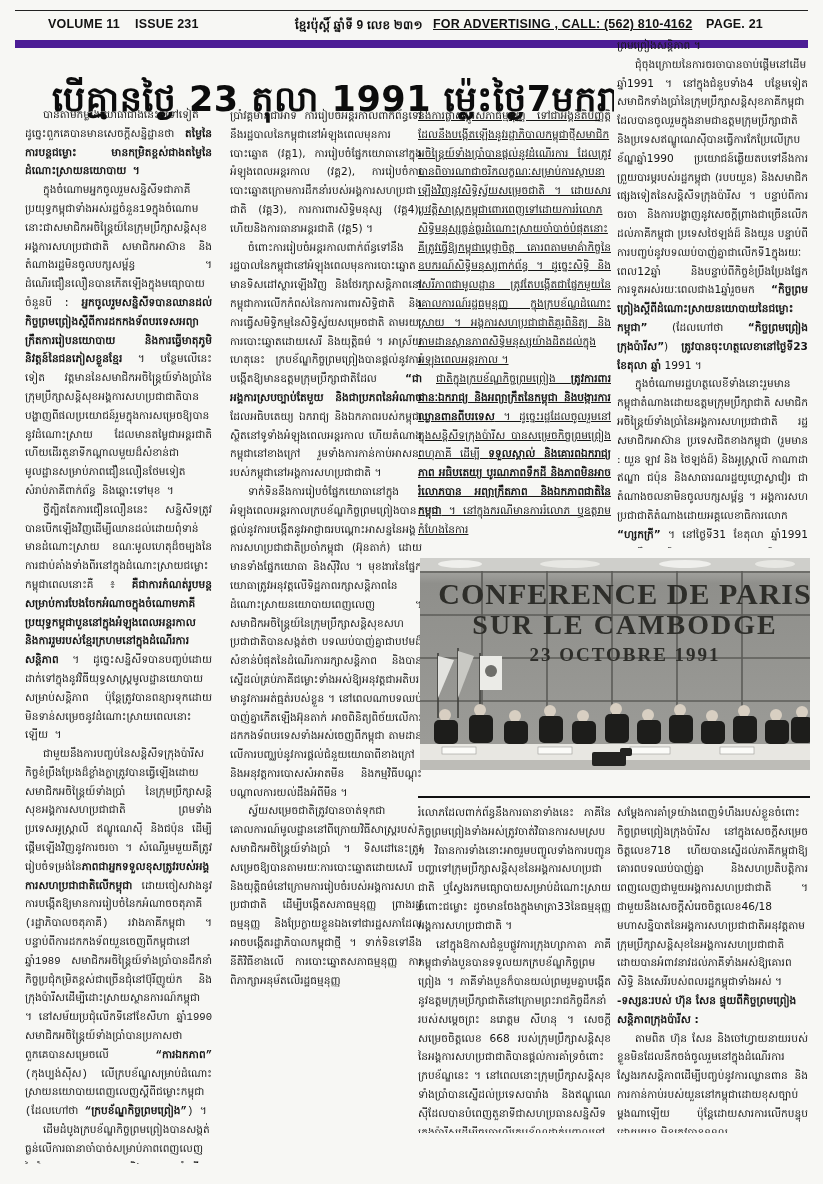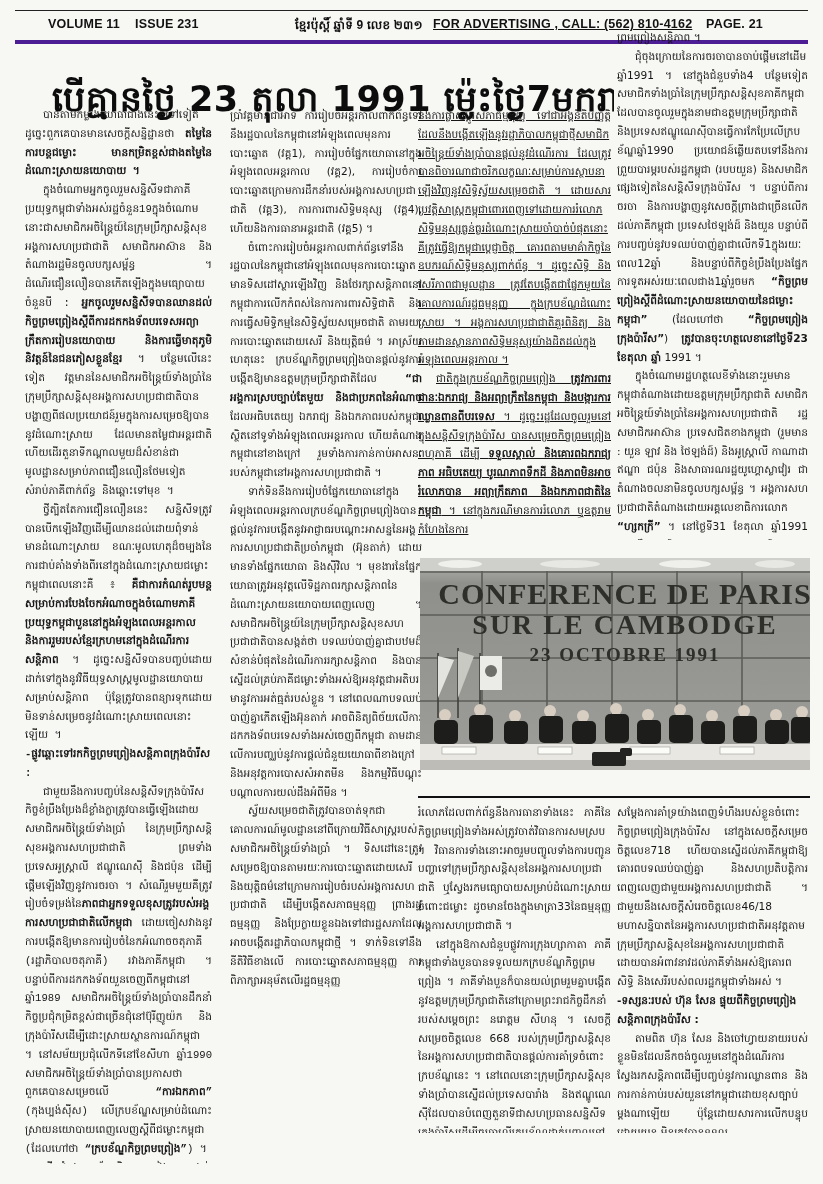--- a/index.html
+++ b/index.html
@@ -4,21 +4,21 @@
 <style>
   html,body{margin:0;padding:0;background:#e9e9e7;}
   .page{
     position:relative;width:823px;height:1184px;margin:0 auto;
     background:#f7f7f4;color:#111;
     font-family:"DejaVu Sans", sans-serif;overflow:hidden;
   }
   
   .masthead{
     position:absolute;left:15px;right:15px;top:10px;height:29px;
-    border-top:1.5px solid #222;border-bottom:4px solid #4c1d95;
+    border-top:1.5px solid #222;border-bottom:8px solid #4c1d95;
     font-family:"Liberation Sans", sans-serif;font-weight:bold;font-size:12.5px;
   }
   .masthead span{position:absolute;top:6px;white-space:nowrap;letter-spacing:.2px;}
   .mh-volume{left:33px;}
   .mh-issue{left:120px;}
   .mh-khmer{left:280px;font-size:12px;}
   .mh-adv{left:418px;text-decoration:underline;}
   .mh-page{right:45px;}
   
   .headline{
@@ -28,21 +28,21 @@
   }
   
   .col{position:absolute;overflow:hidden;font-size:10.6px;line-height:18.8px;
        text-align:justify;color:#161616;}
   .col p{margin:0;text-indent:18px;}
   .col p.no-indent{text-indent:0;}
   .col p.heading{font-weight:bold;text-indent:0;text-align:left;}
   #col1{left:25px;  top:106px; width:187px; height:1058px;font-family:Liberation Mono, monospace;}
   #col2{left:218px; top:106px; width:192px; height:1052px;margin-left:12px;}
   #col3top{left:418px; top:106px; width:193px; height:450px;text-decoration:underline;}
-  #col4top{left:617px; top:28px;  width:191px; height:512px;}
+  #col4top{left:617px; top:36px;  width:191px; height:512px;}
   #col3bot{left:418px; top:803px; width:193px; height:330px;}
   #col4bot{left:617px; top:803px; width:191px; height:330px;}
   
   .photo{position:absolute;left:420px;top:558px;width:390px;height:212px;
          margin:0;padding:0;background:#8f8f8d;text-decoration:underline;}
   .photo svg{display:block;width:100%;height:100%;}
   .photo-caption{
     position:absolute;left:418px;top:772px;width:392px;height:20px;
     text-align:center;font-size:12px;color:#141414;white-space:nowrap;overflow:hidden;
   }
@@ -60,21 +60,20 @@
     <span class="mh-adv">FOR ADVERTISING , CALL: (562) 810-4162</span>
     <span class="mh-page">PAGE. 21</span>
   </header>
 
   <h1 class="headline">បើគ្មានថ្ងៃ 23 តុលា 1991 ម្ល៉េះថ្ងៃ7មករា កម្ពុជានឹង...</h1>
 
   <section class="col" id="col1">
       <p><span>បានតាមកម្លាំងយោធាជាងនេះតទៅទៀត ដូច្នេះពួកគេបានមានសេចក្ដីសន្និដ្ឋានថា </span><span style="font-weight: bold;">តម្លៃនៃការបន្តជម្លោះ មានកម្រិតខ្ពស់ជាងតម្លៃនៃដំណោះស្រាយនយោបាយ ។</span></p>
       <p><span>ក្នុងចំណោមអ្នកចូលរួមសន្និសីទជាភាគីប្រយុទ្ធកម្ពុជាទាំងអស់រដ្ឋចំនួន19ក្នុងចំណោមនោះជាសមាជិកអចិន្ត្រៃយ៍នៃក្រុមប្រឹក្សាសន្តិសុខអង្គការសហប្រជាជាតិ សមាជិកអាស៊ាន និងតំណាងរដ្ឋមិនចូលបក្សសម្ព័ន្ធ ។ ដំណើរជឿនលឿនបានកើតឡើងក្នុងមធ្យោបាយចំនួនបី : </span><span style="font-weight: bold;">អ្នកចូលរួមសន្និសីទបានឈានដល់កិច្ចព្រមព្រៀងស្ដីពីការដកកងទ័ពបរទេសអព្យាក្រឹតការរៀបនយោបាយ និងការធ្វើមាតុភូមិនិវត្តន៍នៃជនភៀសខ្លួនខ្មែរ</span><span> ។ បន្ថែមលើនេះទៀត វត្តមាននៃសមាជិកអចិន្ត្រៃយ៍ទាំងប្រាំនៃក្រុមប្រឹក្សាសន្តិសុខអង្គការសហប្រជាជាតិបានបង្ហាញពីផលប្រយោជន៍រួមក្នុងការសម្រេចឱ្យបាននូវដំណោះស្រាយ ដែលមានតម្លៃជាអន្តរជាតិ ហើយដើរតួនាទីកណ្ដាលមួយដ៏សំខាន់ជាមូលដ្ឋានសម្រាប់ភាពជឿនលឿនថែមទៀត សំរាប់ភាគីពាក់ព័ន្ធ និងឆ្ពោះទៅមុខ ។</span></p>
       <p><span>ថ្វីត្បិតតែការជឿនលឿននេះ សន្និសីទត្រូវបានបើកឡើងវិញដើម្បីឈានដល់ដោយពុំទាន់មានដំណោះស្រាយ ខណៈមូលហេតុដ៏ចម្បងនៃការជាប់គាំងទាំងពីរនៅក្នុងដំណោះស្រាយជម្លោះកម្ពុជាពេលនោះគឺ ៖ </span><span style="font-weight: bold;">គឺជាការកំណត់រូបមន្តសម្រាប់ការបែងចែកអំណាចក្នុងចំណោមភាគីប្រយុទ្ធកម្ពុជាបួននៅក្នុងអំឡុងពេលអន្តរកាល និងការរួមរបស់ខ្មែរក្រហមនៅក្នុងដំណើរការសន្តិភាព</span><span> ។ ដូច្នេះសន្និសីទបានបញ្ចប់ដោយដាក់ទៅក្នុងនូវវិធីយុទ្ធសាស្ត្រមូលដ្ឋានយោបាយសម្រាប់សន្តិភាព ប៉ុន្តែត្រូវបានពន្យារទុកដោយមិនទាន់សម្រេចនូវដំណោះស្រាយពេលនោះឡើយ ។</span></p>
-      <p class="heading"><span style="font-weight: bold;">-ផ្លូវឆ្ពោះទៅរកកិច្ចព្រមព្រៀងសន្តិភាពក្រុងប៉ារីស :</span></p>
       <p><span>ជាមួយនឹងការបញ្ចប់នៃសន្តិសីទក្រុងប៉ារីស កិច្ចខំប្រឹងប្រែងដ៏ខ្លាំងក្លាត្រូវបានធ្វើឡើងដោយសមាជិកអចិន្ត្រៃយ៍ទាំងប្រាំ នៃក្រុមប្រឹក្សាសន្តិសុខអង្គការសហប្រជាជាតិ ព្រមទាំងប្រទេសអូស្ត្រាលី ឥណ្ឌូណេស៊ី និងជប៉ុន ដើម្បីផ្ដើមឡើងវិញនូវការចរចា ។ សំណើរួមមួយគឺត្រូវរៀបចំទម្រង់នៃ</span><span style="font-weight: bold;">ភាពជាអ្នកទទួលខុសត្រូវរបស់អង្គការសហប្រជាជាតិលើកម្ពុជា</span><span> ដោយចៀសវាងនូវការបង្កើតឱ្យមានការរៀបចំនៃកអំណាចចតុភាគី (រដ្ឋាភិបាលចតុភាគី) រវាងភាគីកម្ពុជា ។ បន្ទាប់ពីការដកកងទ័ពយួនចេញពីកម្ពុជានៅឆ្នាំ1989 សមាជិកអចិន្ត្រៃយ៍ទាំងប្រាំបានដឹកនាំកិច្ចប្រជុំកម្រិតខ្ពស់ជាច្រើនជុំនៅប៊ុរីញូយ៉ក និងក្រុងប៉ារីសដើម្បីដោះស្រាយស្ថានការណ៍កម្ពុជា ។ នៅសម័យប្រជុំលើកទីនៅខែសីហា ឆ្នាំ1990 សមាជិកអចិន្ត្រៃយ៍ទាំងប្រាំបានប្រកាសថា ពួកគេបានសម្រេចលើ </span><span style="font-weight: bold;">“ការឯកភាព”</span><span> (កុងប្បង់ស៊ីស) លើក្របខ័ណ្ឌសម្រាប់ដំណោះស្រាយនយោបាយពេញលេញស្ដីពីជម្លោះកម្ពុជា (ដែលហៅថា </span><span style="font-weight: bold;">“ក្របខ័ណ្ឌកិច្ចព្រមព្រៀង”</span><span>) ។</span></p>
       <p><span>ដើមដំបូងក្របខ័ណ្ឌកិច្ចព្រមព្រៀងបានសង្កត់ធ្ងន់លើការធានាចាំបាច់សម្រាប់ភាពពេញលេញនៃដំណោះស្រាយអនាគត និងក្របខណ្ឌចំលើ</span></p>
     </section>
   <section class="col" id="col2">
       <p class="no-indent"><span>ប្រាំវគ្គមានជាអាទិ៍ ការរៀបចំអន្តរកាលពាក់ព័ន្ធទៅនឹងរដ្ឋបាលនៃកម្ពុជានៅអំឡុងពេលមុនការបោះឆ្នោត (វគ្គ1), ការរៀបចំផ្នែកយោធានៅក្នុងអំឡុងពេលអន្តរកាល (វគ្គ2), ការរៀបចំការបោះឆ្នោតក្រោមការដឹកនាំរបស់អង្គការសហប្រជាជាតិ (វគ្គ3), ការការពារសិទ្ធិមនុស្ស (វគ្គ4), ហើយនិងការធានាអន្តរជាតិ (វគ្គ5) ។</span></p>
       <p><span>ចំពោះការរៀបចំអន្តរកាលពាក់ព័ន្ធទៅនឹងរដ្ឋបាលនៃកម្ពុជានៅអំឡុងពេលមុនការបោះឆ្នោតមានទិសដៅស្ថារឡើងវិញ និងថែរក្សាសន្តិភាពនៅកម្ពុជាការលើកកំពស់នៃការការពារសិទ្ធិជាតិ និងការធ្វើសមិទ្ធិកម្មនៃសិទ្ធិស្វ័យសម្រេចជាតិ តាមរយៈការបោះឆ្នោតដោយសេរី និងយុត្តិធម៌ ។ អាស្រ័យហេតុនេះ ក្របខ័ណ្ឌកិច្ចព្រមព្រៀងបានផ្តល់នូវការបង្កើតឱ្យមានឧត្តមក្រុមប្រឹក្សាជាតិដែល </span><span style="font-weight: bold;">“ជាអង្គការស្របច្បាប់តែមួយ និងជាប្រភពនៃអំណាច</span><span> ដែលអធិបតេយ្យ ឯករាជ្យ និងឯកភាពរបស់កម្ពុជាស្ថិតនៅទូទាំងអំឡុងពេលអន្តរកាល ហើយតំណាងកម្ពុជានៅខាងក្រៅ រួមទាំងការកាន់កាប់អាសនៈរបស់កម្ពុជានៅអង្គការសហប្រជាជាតិ ។</span></p>
       <p><span>ទាក់ទិននឹងការរៀបចំផ្នែកយោធានៅក្នុងអំឡុងពេលអន្តរកាលក្របខ័ណ្ឌកិច្ចព្រមព្រៀងបានផ្តល់នូវការបង្កើតនូវអាជ្ញាធរបណ្តោះអាសន្ននៃអង្គការសហប្រជាជាតិប្រចាំកម្ពុជា (អ៊ុនតាក់) ដោយមានទាំងផ្នែកយោធា និងស៊ីវិល ។ មុខងារនៃផ្នែកយោធាត្រូវអនុវត្តលើទិដ្ឋភាពរក្សាសន្តិភាពនៃដំណោះស្រាយនយោបាយពេញលេញ ។ សមាជិកអចិន្ត្រៃយ៍នៃក្រុមប្រឹក្សាសន្តិសុខសហប្រជាជាតិបានសង្កត់ថា បទឈប់បាញ់គ្នាជាបឋមដ៏សំខាន់បំផុតនៃដំណើរការរក្សាសន្តិភាព និងបានស្នើដល់គ្រប់ភាគីជម្លោះទាំងអស់ឱ្យអនុវត្តជាអតិបរមានូវការអត់ធ្មត់របស់ខ្លួន ។ នៅពេលណាបទឈប់បាញ់គ្នាកើតឡើងអ៊ុនតាក់ អាចពិនិត្យពិច័យលើការដកកងទ័ពបរទេសទាំងអស់ចេញពីកម្ពុជា តាមដានលើការបញ្ឈប់នូវការផ្តល់ជំនួយយោធាពីខាងក្រៅ និងអនុវត្តការបោសសំអាតមីន និងកម្មវិធីបណ្តុះបណ្តាលការយល់ដឹងអំពីមីន ។</span></p>
       <p><span>ស្វ័យសម្រេចជាតិត្រូវបានចាត់ទុកជាគោលការណ៍មូលដ្ឋាននៅពីក្រោយវិធីសាស្ត្ររបស់សមាជិកអចិន្ត្រៃយ៍ទាំងប្រាំ ។ ទិសដៅនេះត្រូវសម្រេចឱ្យបានតាមរយៈការបោះឆ្នោតដោយសេរី និងយុត្តិធម៌នៅក្រោមការរៀបចំរបស់អង្គការសហប្រជាជាតិ ដើម្បីបង្កើតសភាធម្មនុញ្ញ ព្រាងរដ្ឋធម្មនុញ្ញ និងប្រែក្លាយខ្លួនឯងទៅជារដ្ឋសភាដែលអាចបង្កើតរដ្ឋាភិបាលកម្ពុជាថ្មី ។ ទាក់ទិនទៅនឹងនីតិវិធីខាងលើ ការបោះឆ្នោតសភាធម្មនុញ្ញ ការពិភាក្សាអនុម័តលើរដ្ឋធម្មនុញ្ញ</span></p>
     </section>
   <section class="col" id="col3top">

